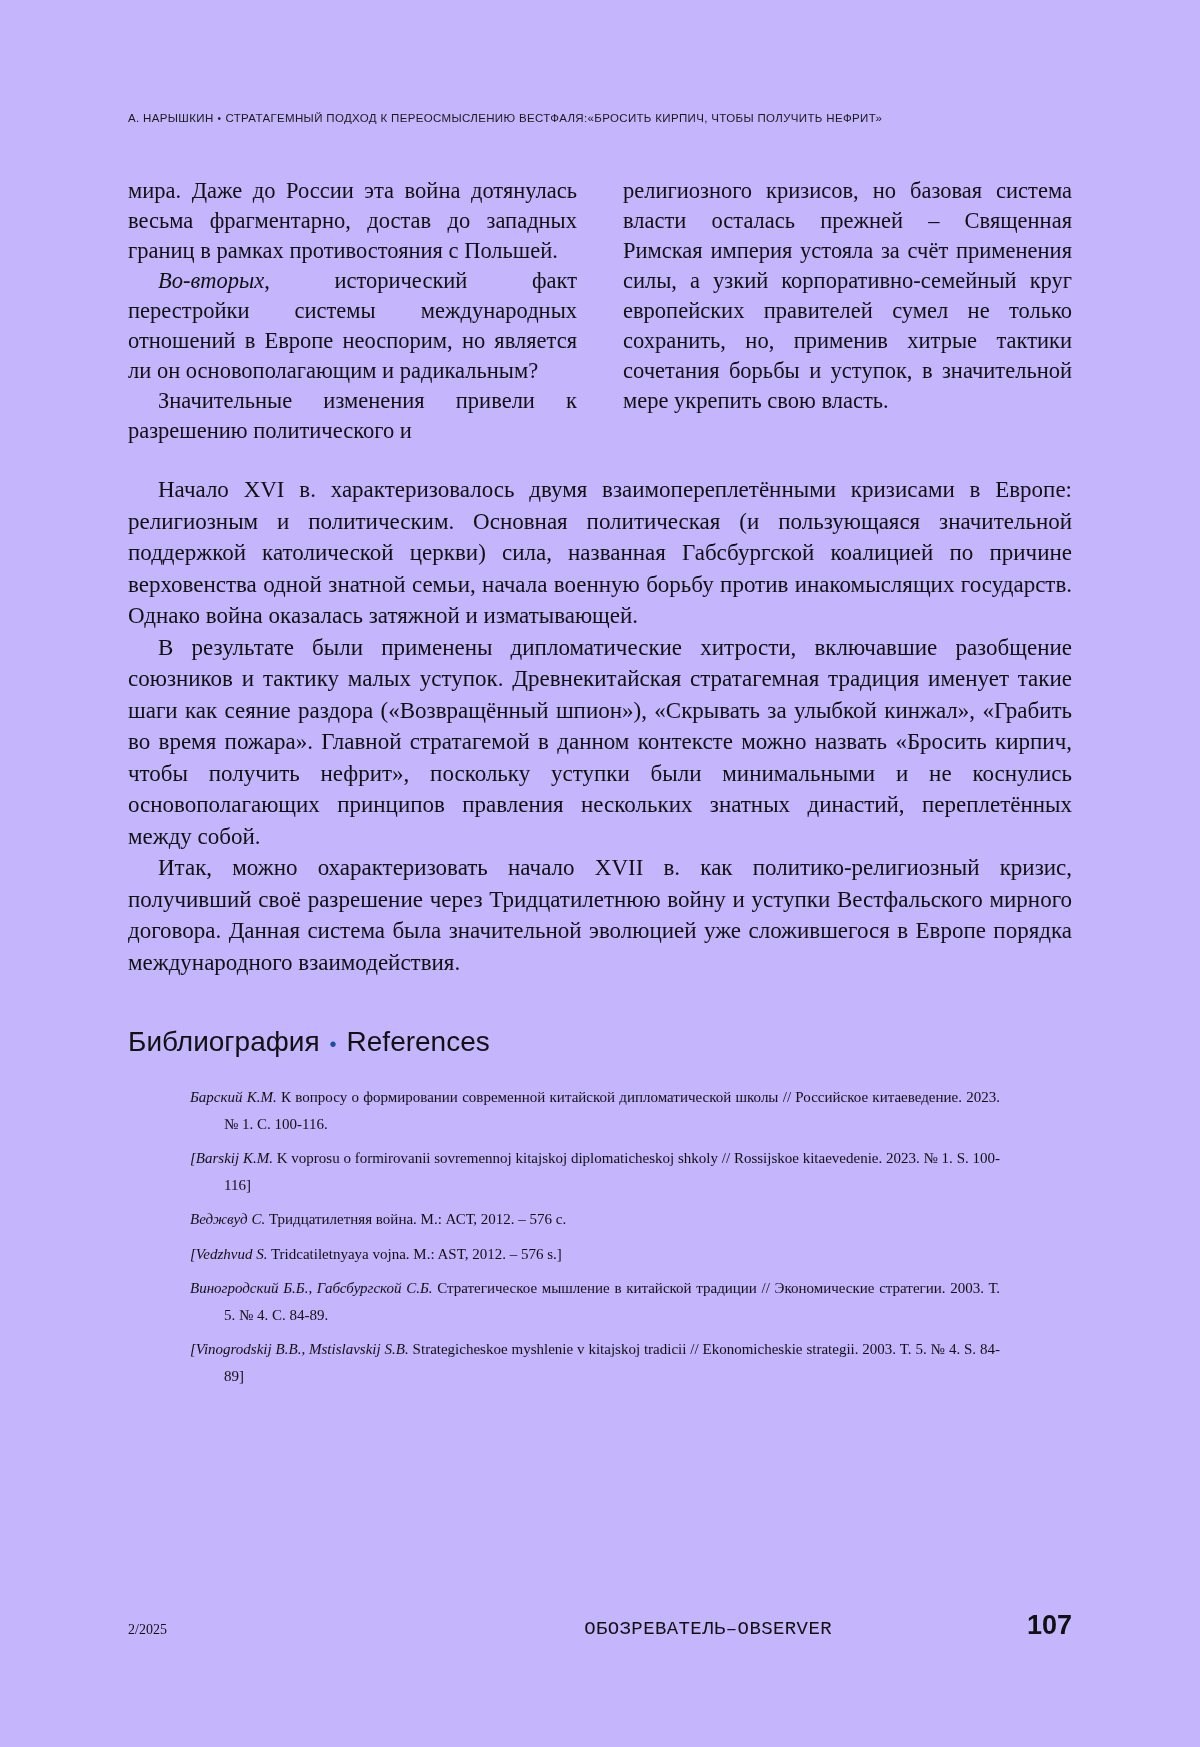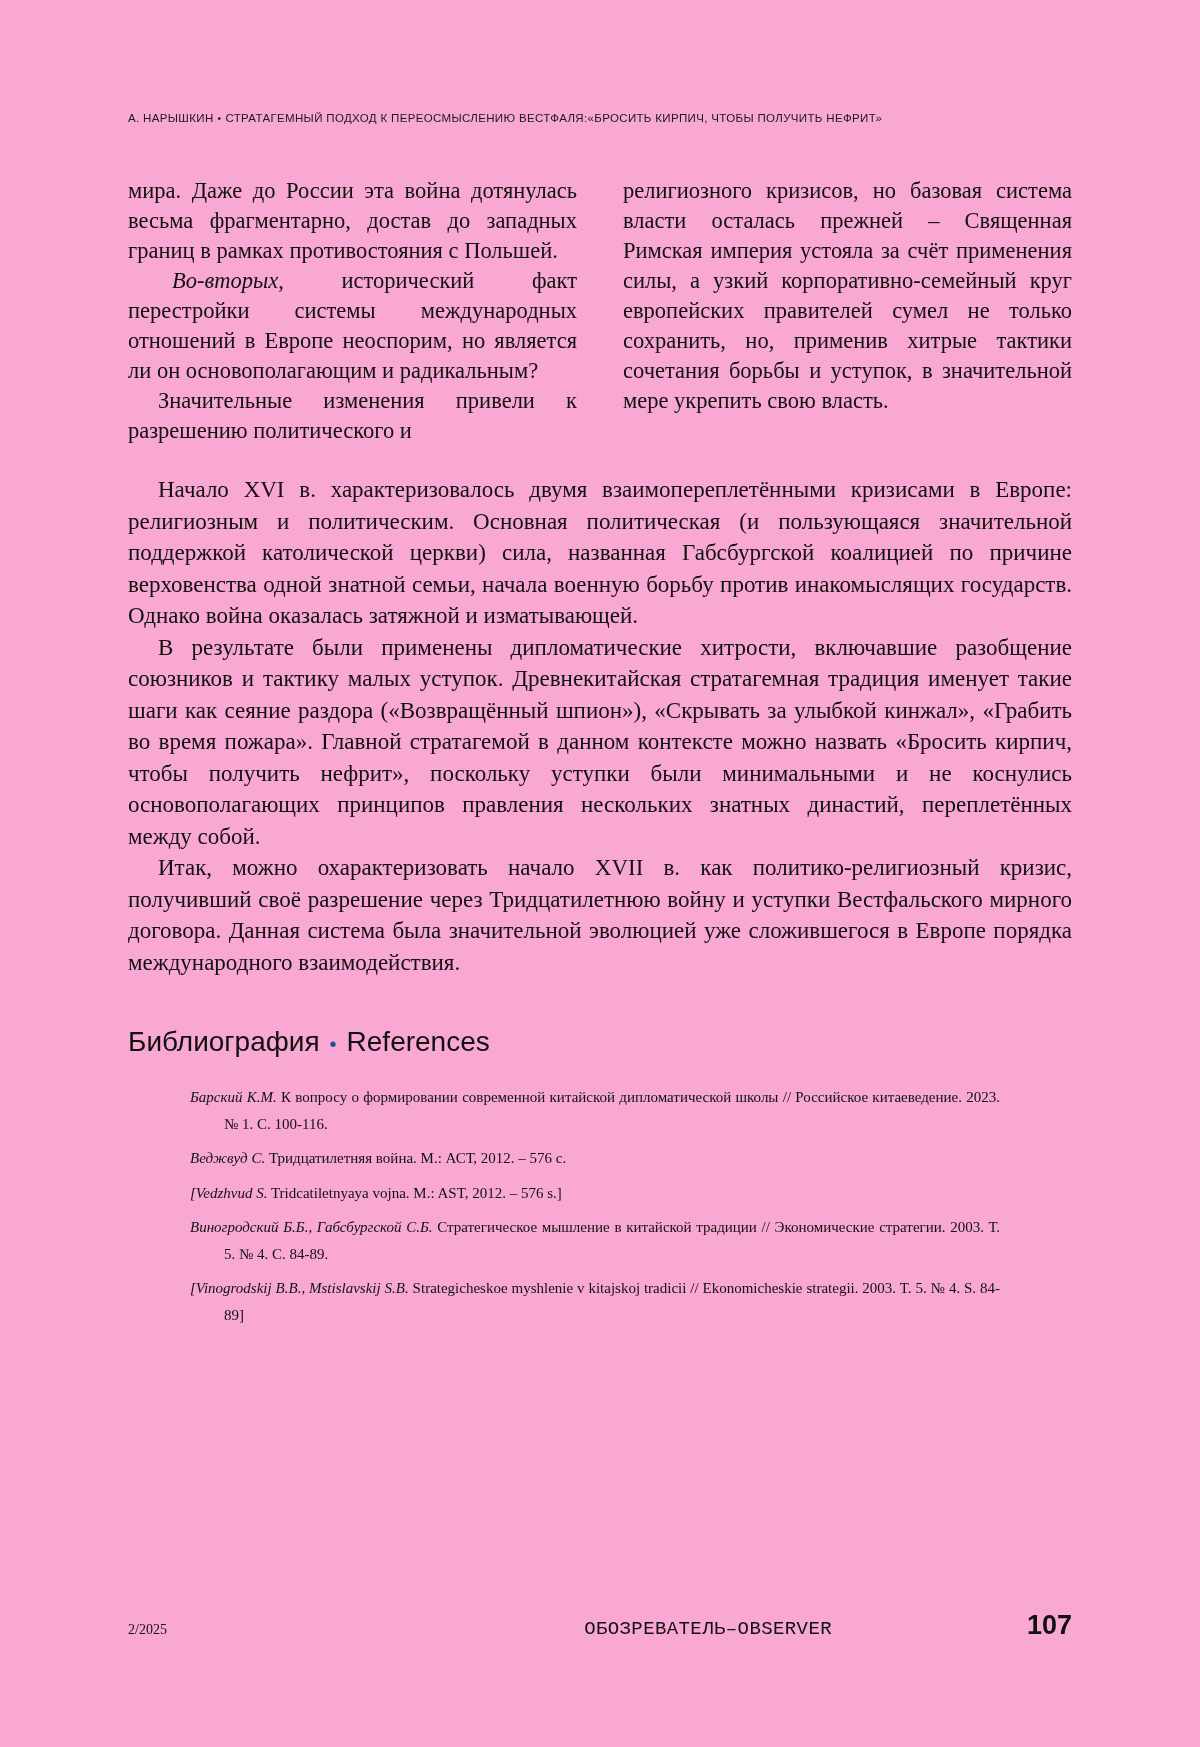--- a/index.html
+++ b/index.html
@@ -13,21 +13,21 @@
     font-family: "Liberation Serif", serif;
     color: #111111;
     position: relative;
     overflow: hidden;
   }
   .page {
     position: absolute;
     left: 0; top: 0;
     width: 1200px;
     height: 1747px;
-    background: #f9a8d4;
+    background: #c4b5fd;
   }
   .content {
     position: absolute;
     left: 128px;
     top: 112px;
     width: 944px;
   }
 
   
   .runhead {
@@ -57,21 +57,21 @@
     margin: 0;
     text-align: justify;
     text-justify: inter-word;
     font-size: 22.5px;
     line-height: 30px;
     hyphens: manual;
   }
   .col p.indent, .fullcol p.indent {
     text-indent: 30px;
   }
-  .it { font-style: italic; margin-left: 14px; }
+  .it { font-style: italic; }
 
   
   .fullcol {
     width: 944px;
     margin-top: 14px;
   }
   .fullcol p {
     font-size: 23px;
     line-height: 31.5px;
   }
@@ -159,20 +159,21 @@
       <p class="indent">В результате были применены дипломатические хитрости, включавшие разобщение союзников и тактику малых уступок. Древнекитайская стратагемная традиция именует такие шаги как сеяние раздора («Возвращённый шпион»), «Скрывать за улыбкой кинжал», «Грабить во время пожара». Главной стратагемой в данном контексте можно назвать «Бросить кирпич, чтобы получить нефрит», поскольку уступки были минимальными и не коснулись основополагающих принципов правления нескольких знатных династий, переплетённых между собой.</p>
       <p class="indent">Итак, можно охарактеризовать начало XVII в. как политико-религиозный кризис, получивший своё разрешение через Тридцатилетнюю войну и уступки Вестфальского мирного договора. Данная система была значительной эволюцией уже сложившегося в Европе порядка международного взаимодействия.</p>
     </div>
 
     <div class="bib-head">
       <span>Библиография</span><span class="dot">•</span><span>References</span>
     </div>
 
     <div class="bib">
       <div class="bib-item"><span class="au">Барский К.М.</span><span> К вопросу о формировании современной китайской дипломатической школы // Российское китаеведение. 2023. № 1. С. 100-116.</span></div>
+      <div class="bib-item"><span class="au">[Barskij K.M.</span><span> K voprosu o formirovanii sovremennoj kitajskoj diplomaticheskoj shkoly // Rossijskoe kitaevedenie. 2023. № 1. S. 100-116]</span></div>
       <div class="bib-item"><span class="au">Веджвуд С.</span><span> Тридцатилетняя война. М.: АСТ, 2012. – 576 с.</span></div>
       <div class="bib-item"><span class="au">[Vedzhvud S.</span><span> Tridcatiletnyaya vojna. M.: AST, 2012. – 576 s.]</span></div>
       <div class="bib-item"><span class="au">Виногродский Б.Б., Габсбургской С.Б.</span><span> Стратегическое мышление в китайской традиции // Экономические стратегии. 2003. Т. 5. № 4. С. 84-89.</span></div>
       <div class="bib-item"><span class="au">[Vinogrodskij B.B., Mstislavskij S.B.</span><span> Strategicheskoe myshlenie v kitajskoj tradicii // Ekonomicheskie strategii. 2003. T. 5. № 4. S. 84-89]</span></div>
     </div>
 
   </div>
 
   <div class="footer">
     <div class="footer-left">2/2025</div>

